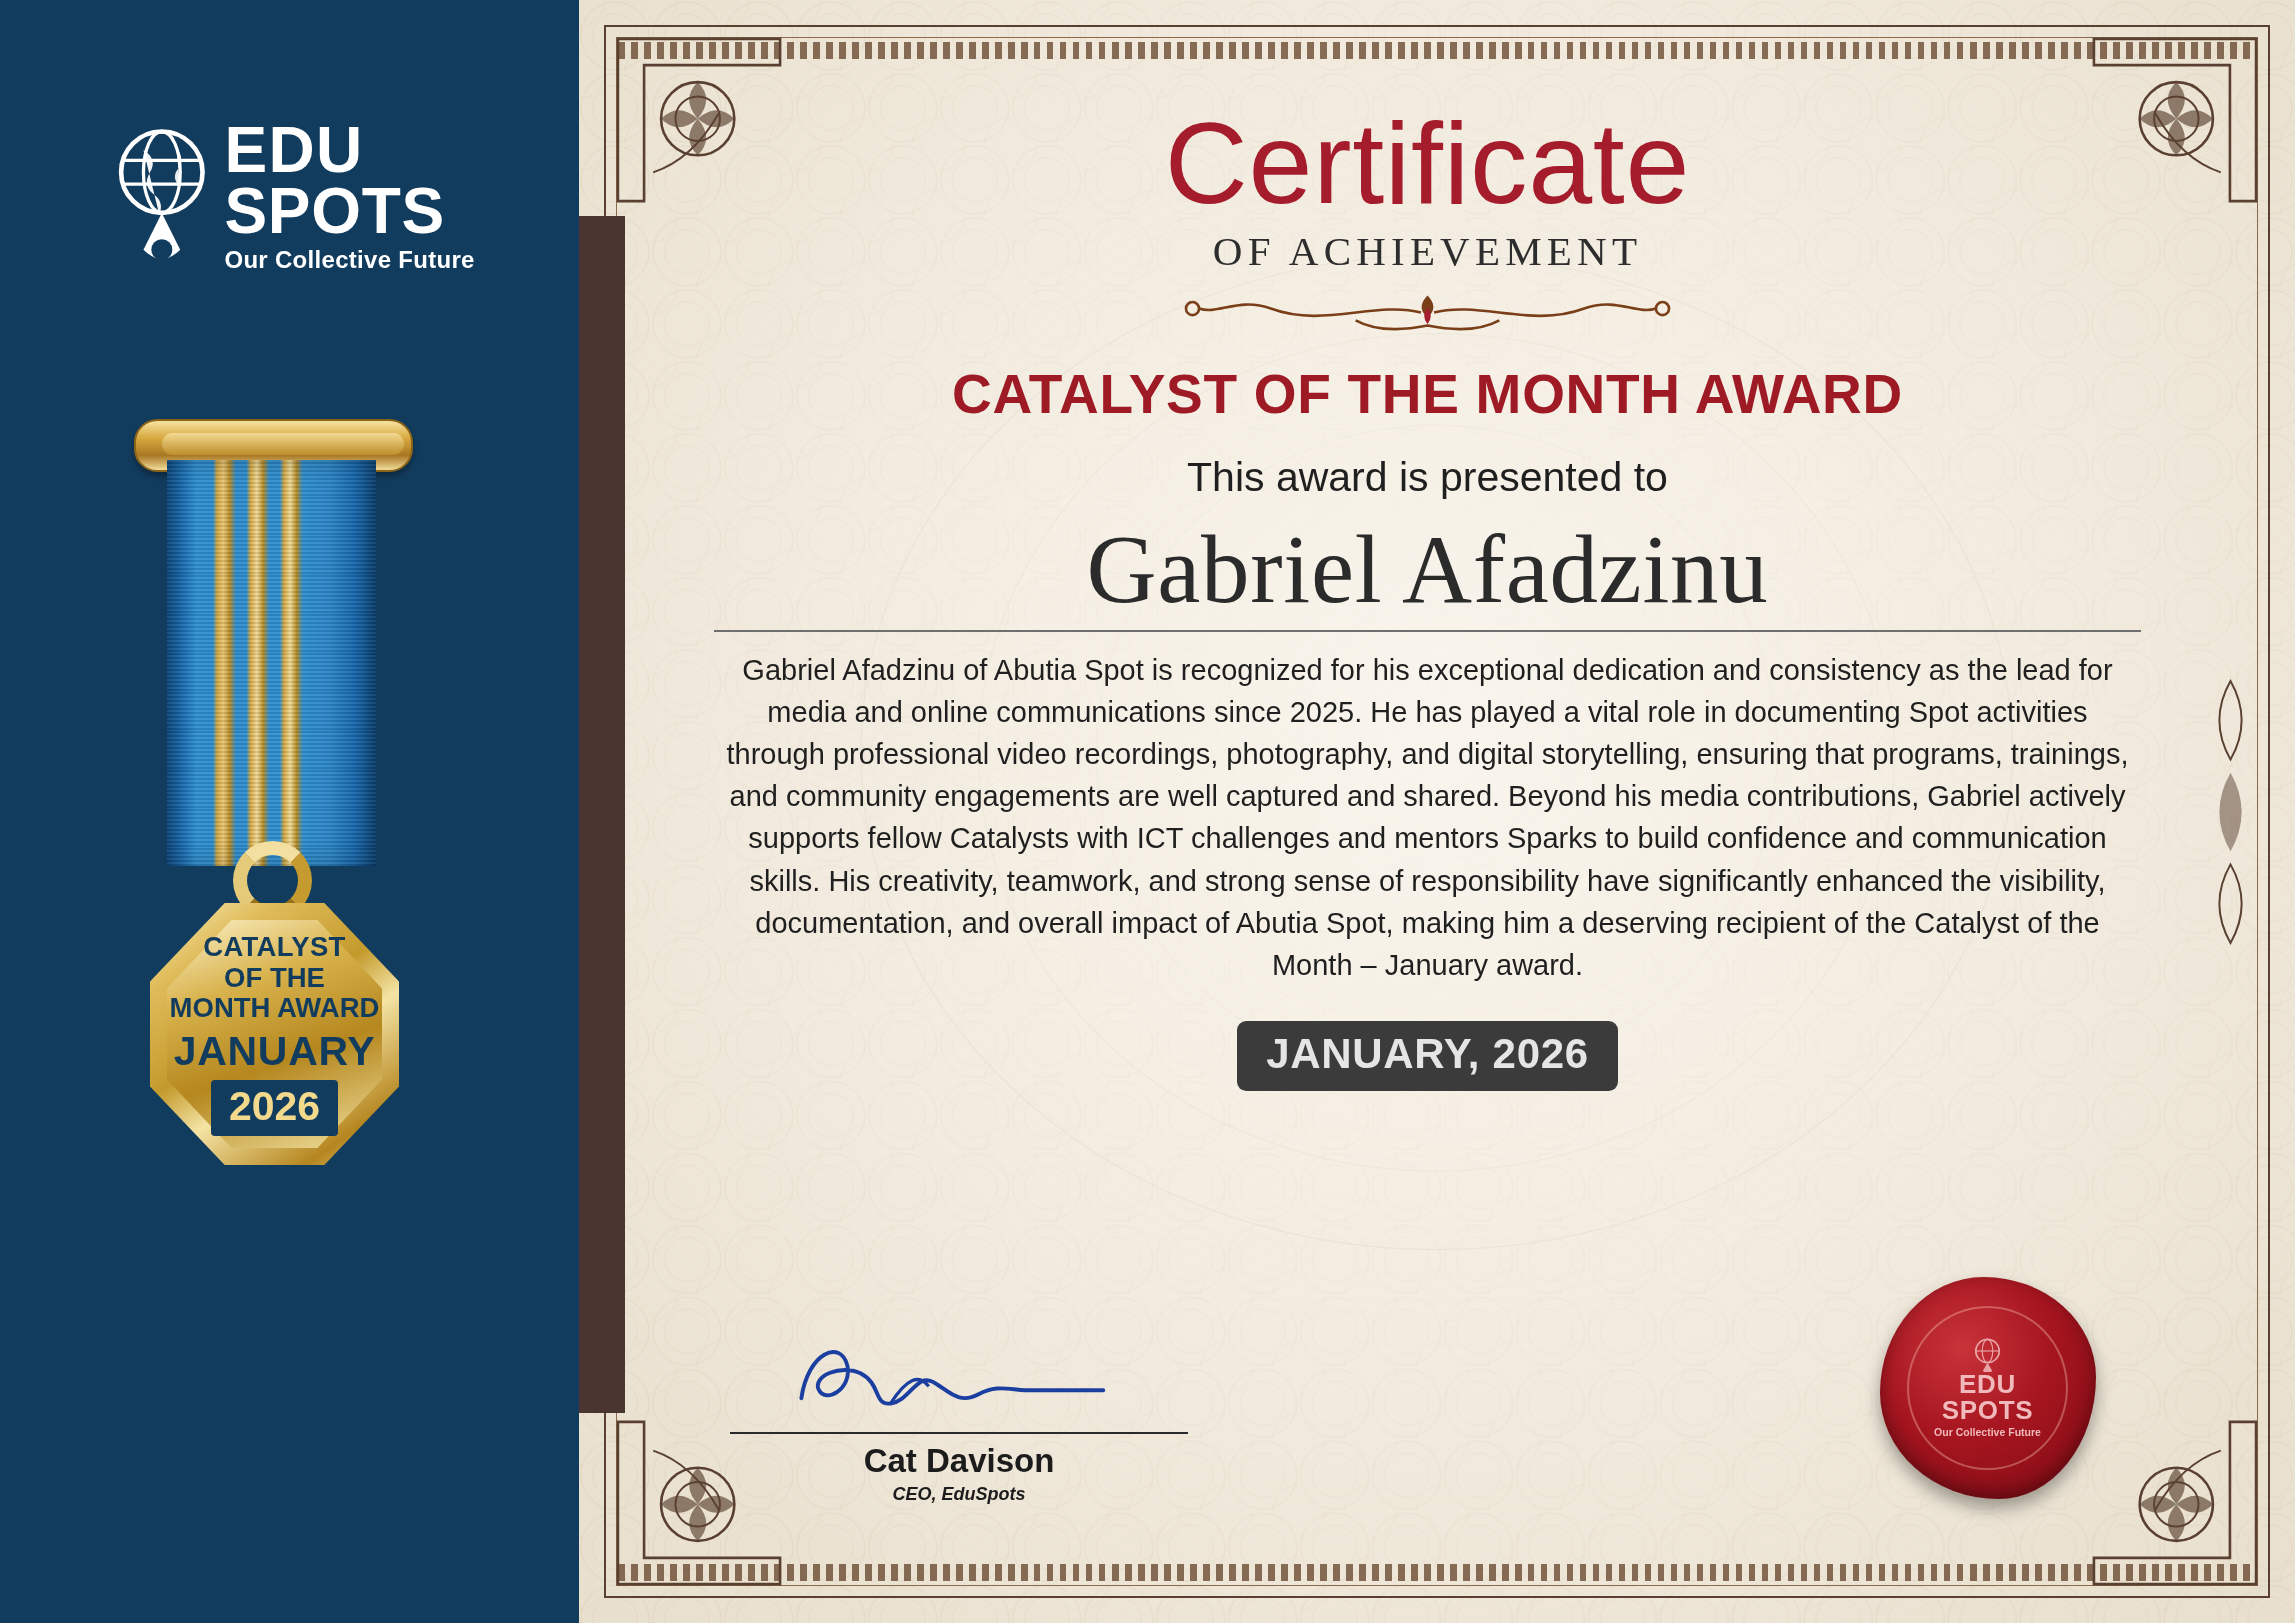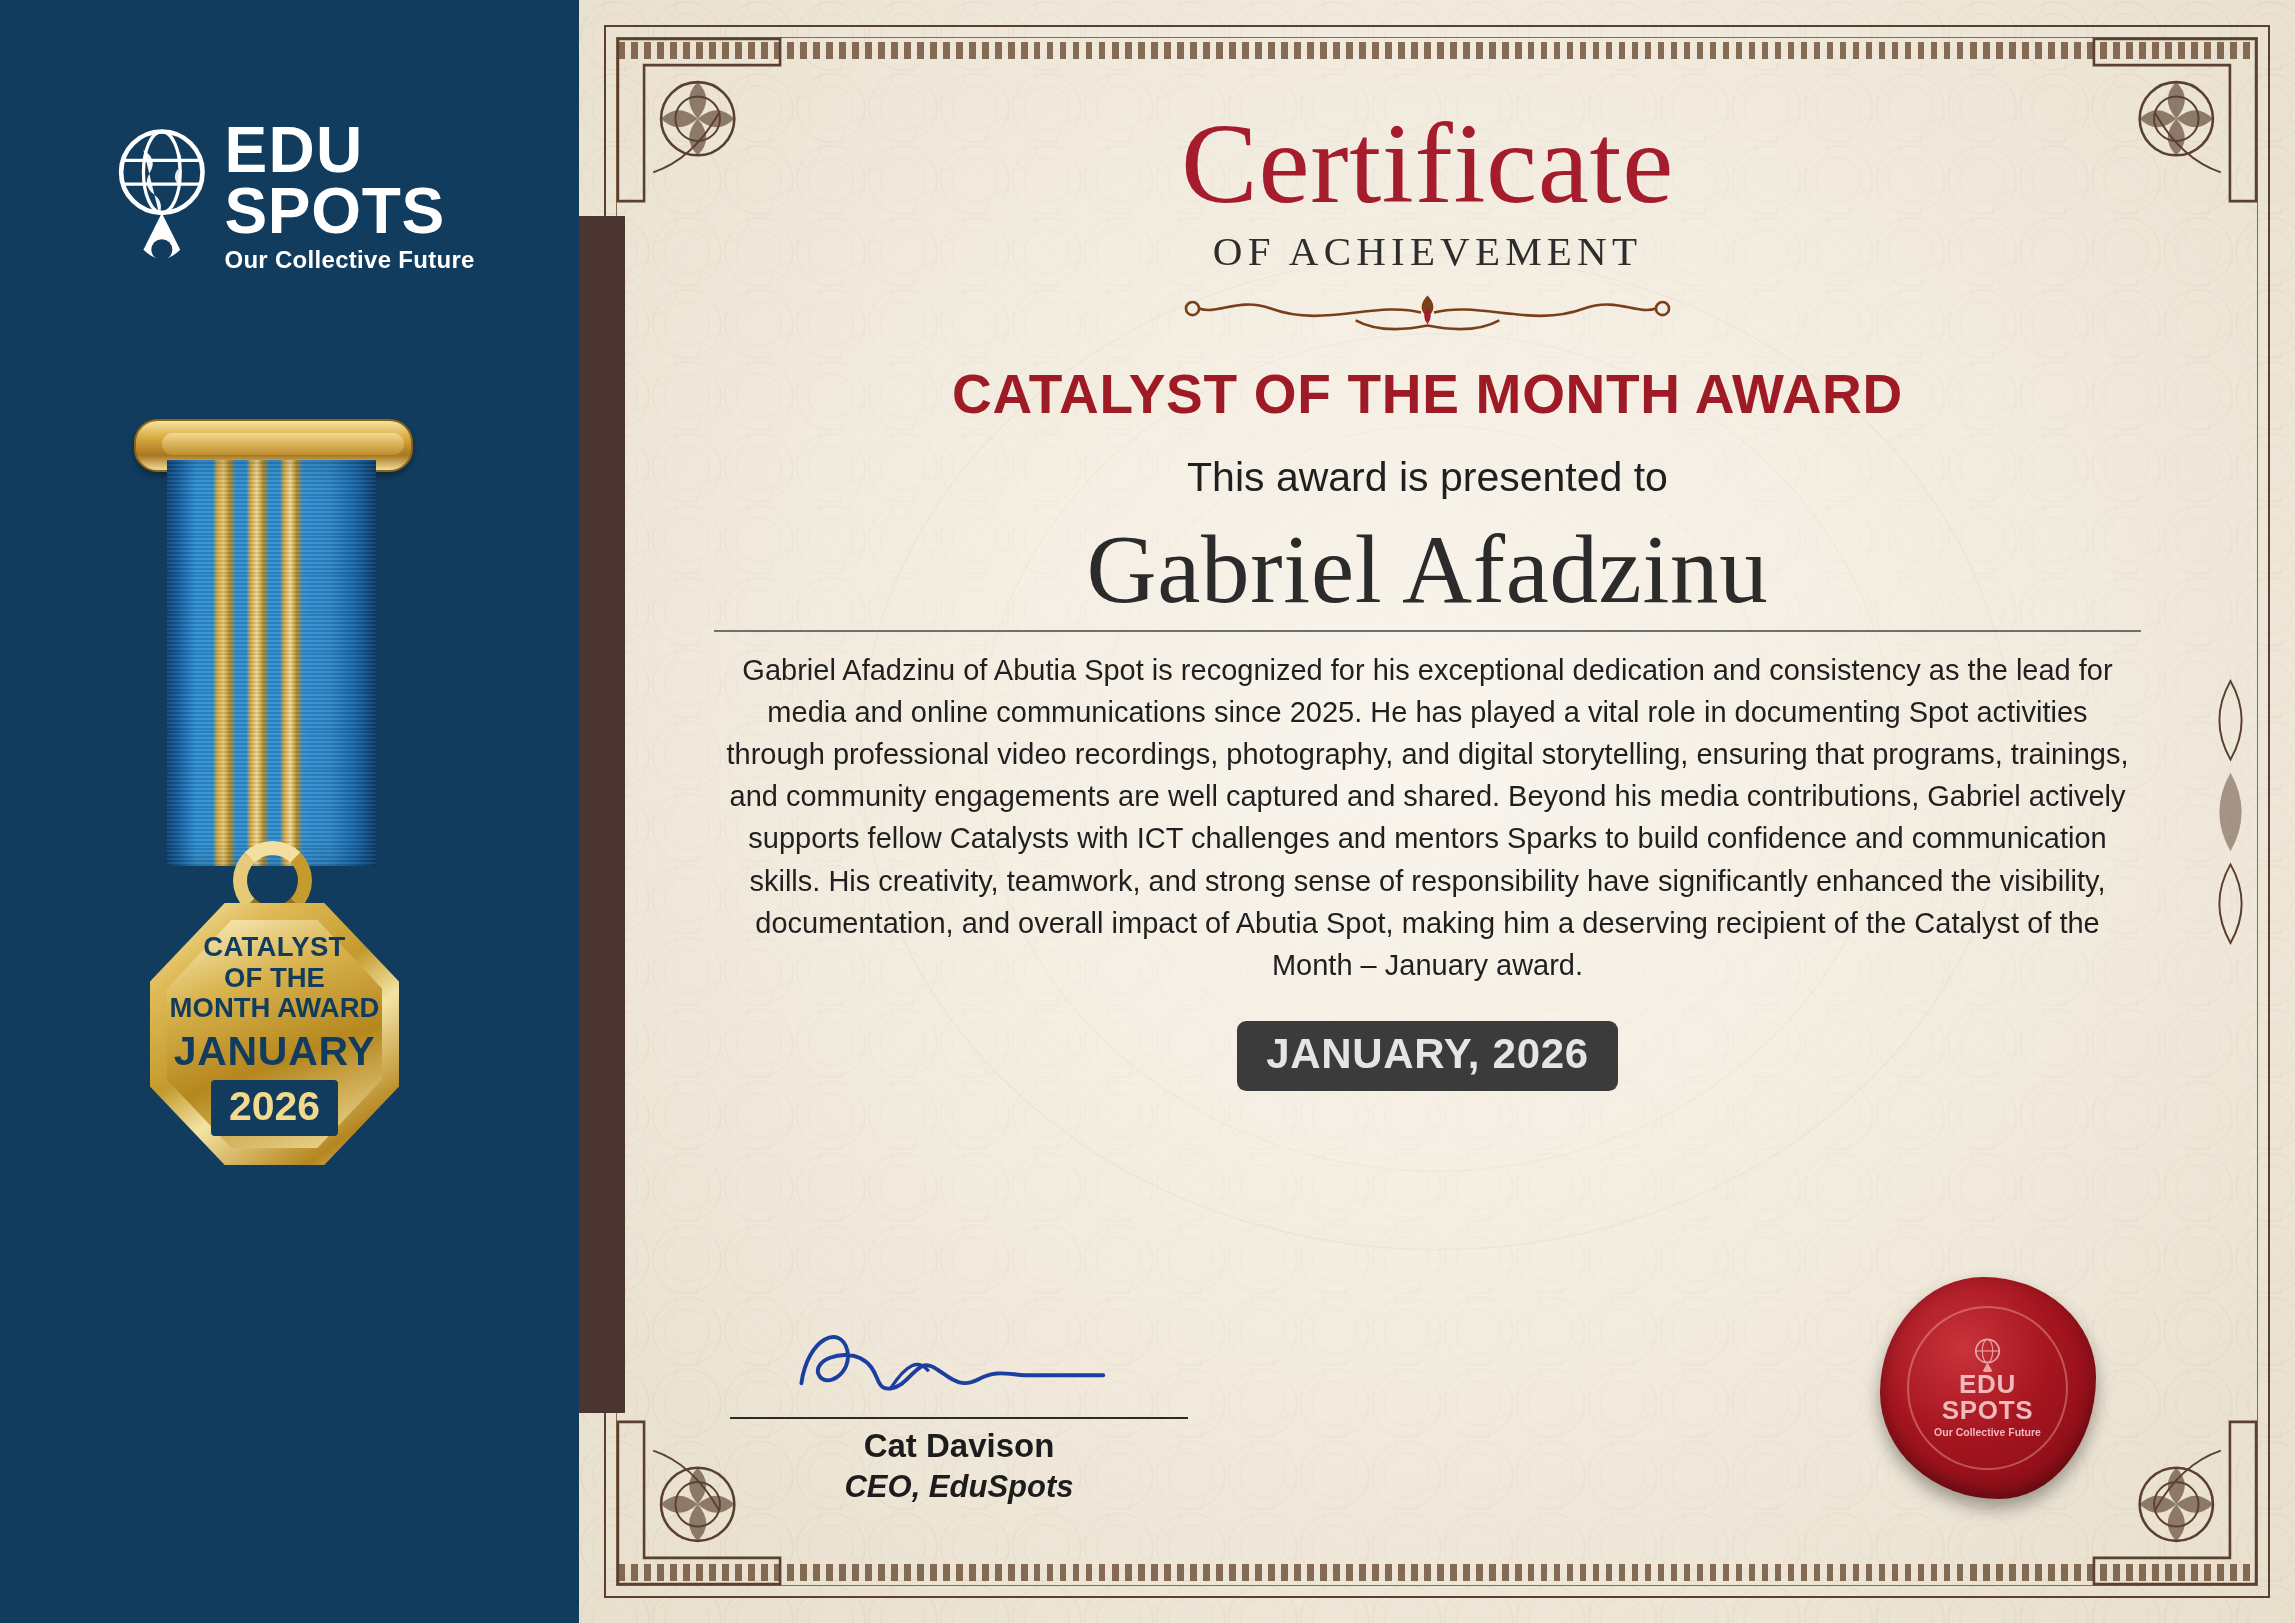--- a/index.html
+++ b/index.html
@@ -271,21 +271,21 @@
   .content {
     position: absolute;
     left: 79px;
     right: 98px;
     top: 85px;
     bottom: 79px;
     text-align: center;
   }
 
   .cert-title {
-    font-family: Liberation Serif, serif;
+    font-family: Liberation Sans, sans-serif;
     font-size: 115px;
     color: #a51c2c;
     line-height: 1.02;
     letter-spacing: 0.7px;
     margin-top: 19.6px;
   }
   .cert-sub {
     font-family: "Liberation Serif", serif;
     font-size: 41px;
     color: #2d2d2d;
@@ -368,21 +368,21 @@
     margin-top: 1.3px;
   }
   .sign-name {
     margin-top: 7.9px;
     font-size: 33px;
     font-weight: 700;
     color: #1c1c1c;
   }
   .sign-role {
     margin-top: 3.9px;
-    font-size: 31px;
+    font-size: 18px;
     font-style: italic;
     font-weight: 700;
     color: #1c1c1c;
   }
   .seal-wrap {
     width: 275px;
     display: flex;
     justify-content: center;
     align-items: flex-end;
     padding-bottom: 6.5px;

